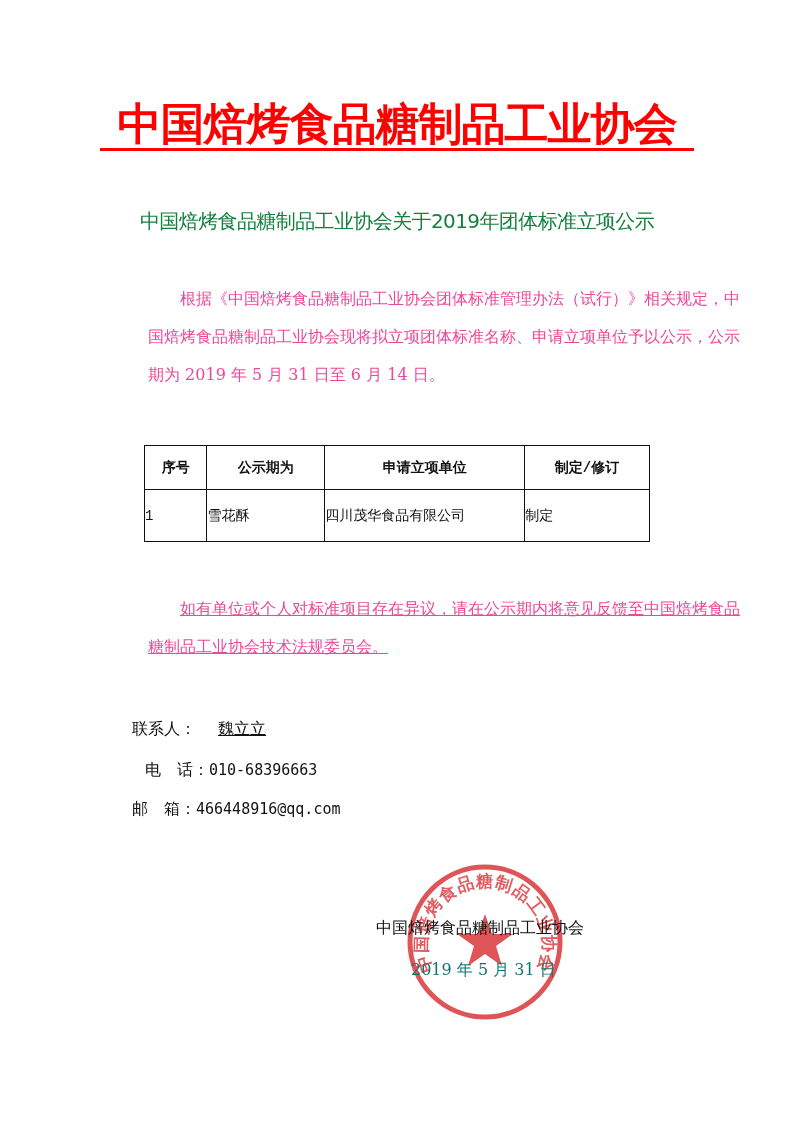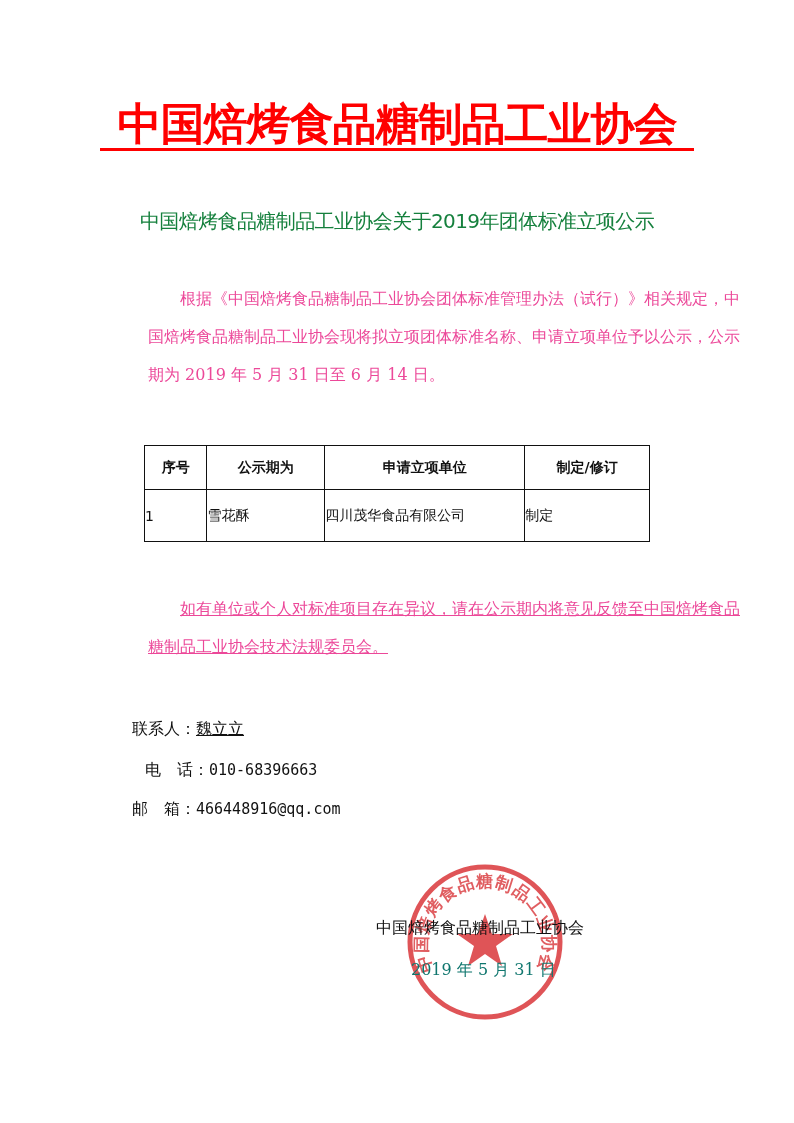--- a/index.html
+++ b/index.html
@@ -32,28 +32,28 @@
     }
     .para p { margin: 0; text-indent: 32px; white-space: normal; }
     .para1 { top: 280px; }
     .para2 { top: 590px; text-decoration: underline; }
     table.notice {
       position: absolute; left: 144px; top: 445px; width: 506px;
       border-collapse: collapse; font-family: "DejaVu Sans", "Liberation Sans", sans-serif;
       font-size: 14px; color: #111;
     }
     table.notice td, table.notice th {
-      border: 1px solid #111; padding: 0;
+      border: 1px solid #111; padding: 0; font-family: Liberation Mono, monospace;
     }
     table.notice th { height: 43px; font-weight: bold; }
     table.notice td { height: 51px; font-weight: normal; }
     .c1 { width: 62px; } .c2 { width: 118px; } .c3 { width: 201px; } .c4 { width: 125px; }
     .contact { left: 132px; font-size: 16px; line-height: 20px; white-space: nowrap; }
     .contact .val { font-family: "DejaVu Sans Mono", "Liberation Mono", monospace; font-size: 15px; }
-    .contact .name-underline { text-decoration: underline; }
+    .contact .name-underline { text-decoration: underline; margin-left: 22px; }
     .c-person { top: 719px; }
     .c-phone { top: 760px; margin-left: 13px; }
     .c-email { top: 799px; }
     .seal {
       left: 405px; top: 862px; width: 160px; height: 160px;
     }
     .sign-org {
       left: 376px; top: 918px; font-family: "DejaVu Sans", "Liberation Sans", sans-serif;
       font-size: 16px; line-height: 20px; white-space: nowrap; color: #111;
     }

